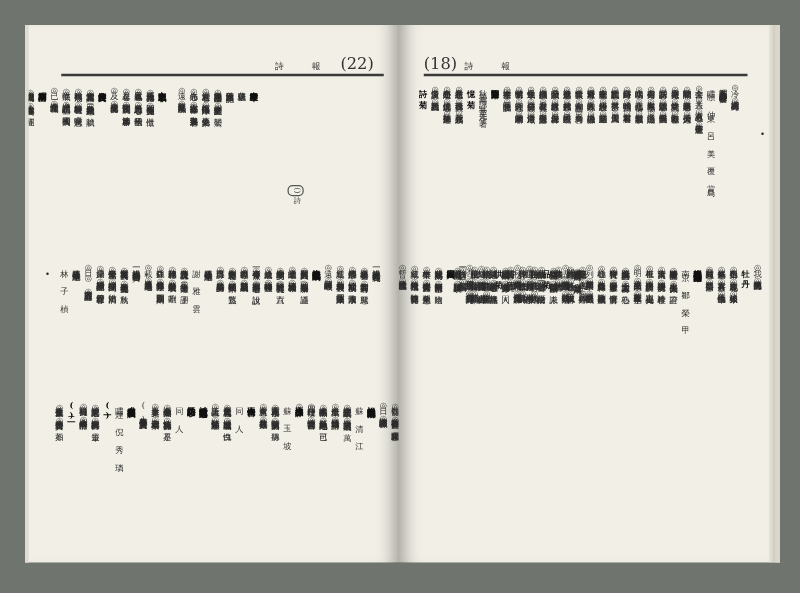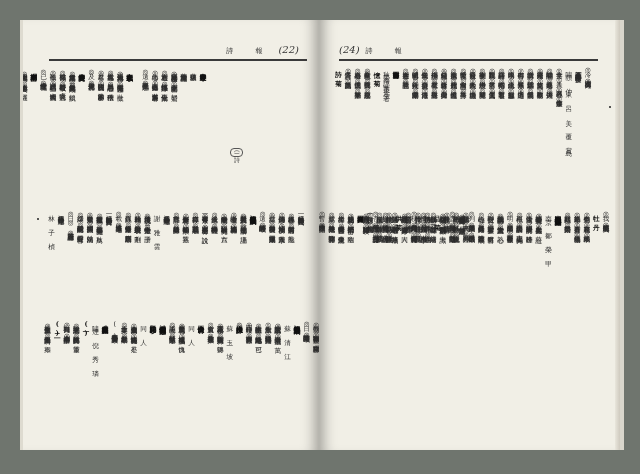--- a/index.html
+++ b/index.html
@@ -28,21 +28,21 @@
     position:absolute; top:24px; height:12px;
     font-size:7px; color:#333; letter-spacing:10px;
   }
   .left .header { right:14px; }
   .right .header { left:14px; }
   .rule {
     position:absolute; top:39px; height:2px; background:#3a3a3a;
   }
   .left .rule { left:26px; right:12px; }
   .right .rule { left:20px; right:22px; }
-  .pnum { font-size:10px; letter-spacing:0; margin:0 6px;font-style:italic; }
+  .pnum { font-size:13px; letter-spacing:0; margin:0 6px; }
   .cols {
     position:absolute; display:flex; flex-direction:row-reverse; gap:1px;
   }
   .col {
     writing-mode:vertical-rl; text-orientation:upright;
     font-size:6.6px; line-height:8.6px; color:#2b2b2b; white-space:nowrap;
     overflow:hidden; letter-spacing:0.3px;
   }
   .col.title { color:#111; font-weight:bold; }
   .col.author { letter-spacing:3px; }
@@ -141,21 +141,21 @@
         <div class="col text">吟擷記室老人居◎識辨秋鄉又西軒◎靈筆</div>
         <div class="col text">驅孤同日月◎今朋書酒醉中酣◎</div>
         <div class="col title">(二)</div>
         <div class="col text">社會生重受散多◎未曾更學向賢聘◎不如</div>
       </div>
     <div class="dot" style="left:14px; top:198px;"></div>
   </div>
 
   <div class="page right">
     <div class="header">
-      <span class="pnum">(24)</span><span>詩 報</span>
+      <span class="pnum">(18)</span><span>詩 報</span>
     </div>
     <div class="rule"></div>
     <div class="cols" id="rp-top" style="right:28px; top:46px; height:135px;">
         <div class="col text">冷◎漬淡左樹有高吟◎</div>
         <div class="col text">錮月色夫人丁卯冬遊兵自狩山中宴金</div>
         <div class="col author">嘯頤 仲東 呂 美 覆 賞島</div>
         <div class="col text">今文書◎番人◎淑詠名月色◎作事蒙爐金◎</div>
         <div class="col text">驗睿回開鬧◎亥義連暗勝◎持大彌天燈◎</div>
         <div class="col text">雲霞聚光徹◎炊遠莫能穴◎敗救願箭金◎</div>
         <div class="col text">謝我當昕詩◎認殼迭霹馴◎孫無質眼明◎</div>

